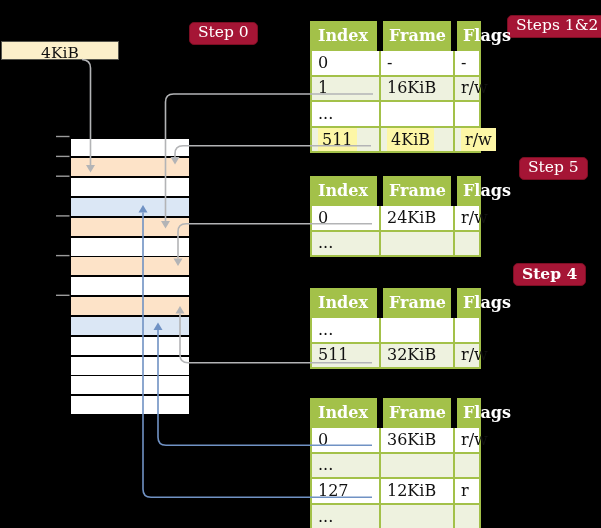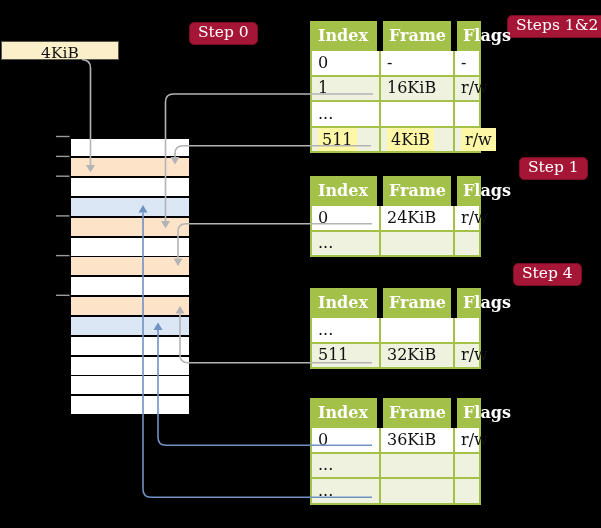--- a/index.html
+++ b/index.html
@@ -18,21 +18,21 @@
 
   
   .badge{
     position:absolute;background:var(--badge-red);color:#fff;
     border:1.5px solid var(--badge-border);border-radius:5px;
     padding:1px 8px 3px;font-size:15.5px;line-height:1.1;white-space:nowrap;
   }
   .b-step0 {left:189px;top:22px;}
   .b-steps12{left:507px;top:15px;}
   .b-step3 {left:519px;top:157px;}
-  .b-step4 {left:513px;top:263px;}
+  .b-step4 {left:513px;top:263px;font-weight:bold;}
 
   
   .memory{
     position:absolute;left:69px;top:136.5px;width:118px;
     border:2px solid #000;background:#000;
   }
   .mem-row{height:17.95px;margin-bottom:1.9px;}
   .mem-row:last-child{margin-bottom:0;}
   .mem-row.free {background:#ffffff;}
   .mem-row.table{background:var(--frame-orange);}
@@ -73,21 +73,21 @@
 <body>
 
 <div class="canvas">
 
   <div class="frame-box">
     <span>4KiB</span>
   </div>
 
   <div class="badge b-step0">Step 0</div>
   <div class="badge b-steps12">Steps 1&amp;2</div>
-  <div class="badge b-step3">Step 1</div>
+  <div class="badge b-step3">Step 5</div>
   <div class="badge b-step4">Step 4</div>
 
   <div class="memory">
       <div class="mem-row free"></div>
       <div class="mem-row table"></div>
       <div class="mem-row free"></div>
       <div class="mem-row page"></div>
       <div class="mem-row table"></div>
       <div class="mem-row free"></div>
       <div class="mem-row table"></div>
@@ -184,20 +184,25 @@
       <tbody>
         <tr>
           <td>0</td>
           <td>36KiB</td>
           <td>r/w</td>
         </tr>
         <tr class="shaded">
           <td>...</td>
           <td></td>
           <td></td>
+        </tr>
+        <tr>
+          <td>127</td>
+          <td>12KiB</td>
+          <td>r</td>
         </tr>
         <tr class="shaded">
           <td>...</td>
           <td></td>
           <td></td>
         </tr>
       </tbody>
     </table>
 
   <svg class="overlay" width="601" height="528" viewBox="0 0 601 528">

